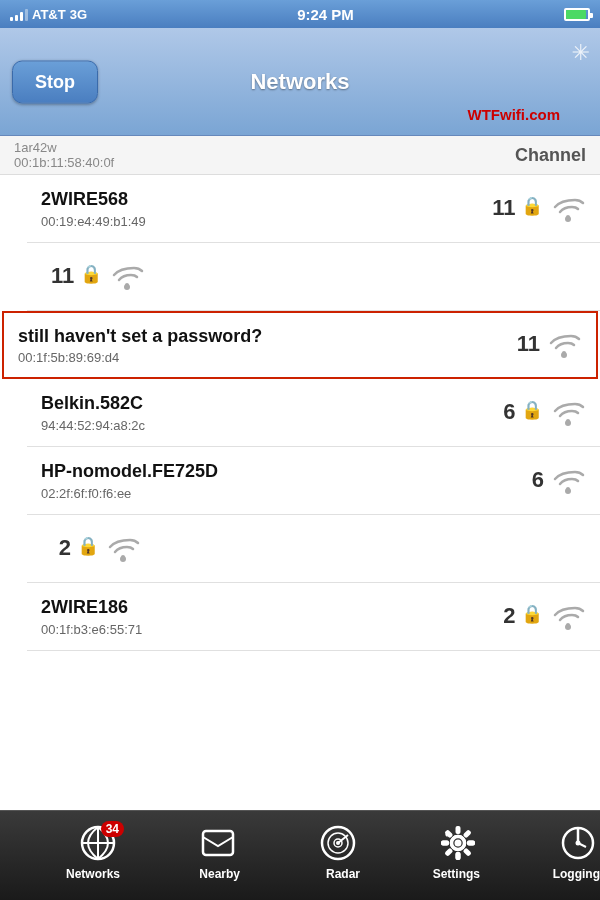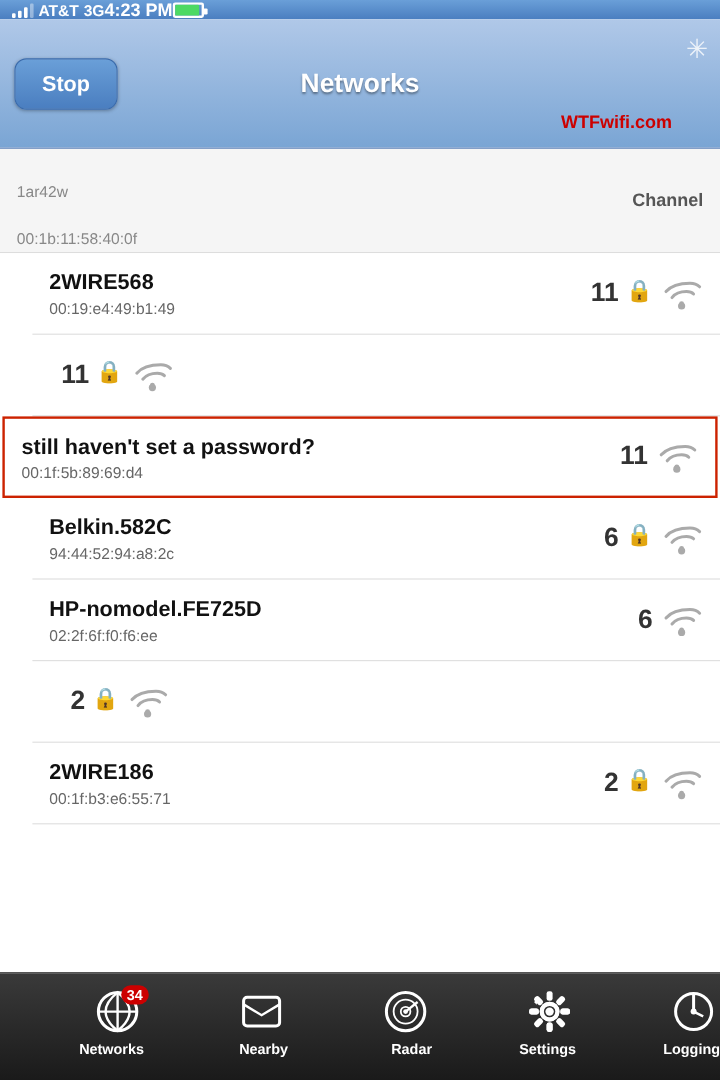--- a/index.html
+++ b/index.html
@@ -7,25 +7,25 @@
       width: 600px;
       height: 900px;
       font-family: -apple-system, 'Helvetica Neue', Arial, sans-serif;
       background: #fff;
       overflow: hidden;
       position: relative;
     }
 
     
     #status-bar {
-      height: 16px;
+      height: 28px;
       background: linear-gradient(to bottom, #6a9fd8, #4a7ec0);
       display: flex;
       align-items: center;
-      justify-content: flex-start;
+      justify-content: space-between;
       padding: 0 10px;
       color: white;
       font-size: 13px;
       font-weight: bold;
     }
     .status-left { display: flex; align-items: center; gap: 4px; }
     .signal-bars { display: flex; align-items: flex-end; gap: 2px; height: 14px; }
     .bar { background: white; width: 3px; border-radius: 1px; }
     .bar1 { height: 4px; }
     .bar2 { height: 6px; }
@@ -108,24 +108,23 @@
       background: #f5f5f5;
       border-bottom: 1px solid #ddd;
       padding: 4px 14px;
       display: flex;
       justify-content: space-between;
       align-items: center;
     }
     .partial-ssid {
       font-size: 13px;
       color: #888;
-      margin-top: 24px;
     }
     .channel-header {
-      font-size: 15px;
+      font-size: 18px;
       color: #555;
       font-weight: 600;
     }
 
     
     #network-list {
       background: white;
       flex: 1;
     }
 
@@ -240,21 +239,21 @@
   <div class="status-left">
     <div class="signal-bars">
       <div class="bar bar1"></div>
       <div class="bar bar2"></div>
       <div class="bar bar3"></div>
       <div class="bar bar4"></div>
     </div>
     <span>AT&amp;T</span>
     <span>3G</span>
   </div>
-  <div class="status-center">4:23 PM</div>
+  <div class="status-center">9:24 PM</div>
   <div class="battery">
     <div class="battery-fill"></div>
   </div>
 </div>
 
 <div id="nav-bar">
   <button id="stop-button">Stop</button>
   <span id="nav-title">Networks</span>
   <span id="wtf-logo">WTFwifi.com</span>
   <span id="spinner">✳</span>

